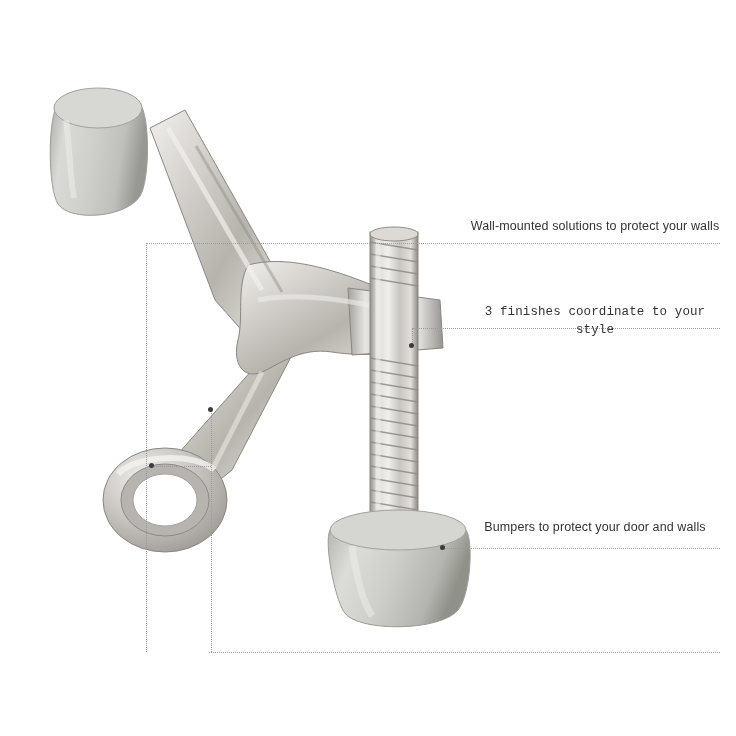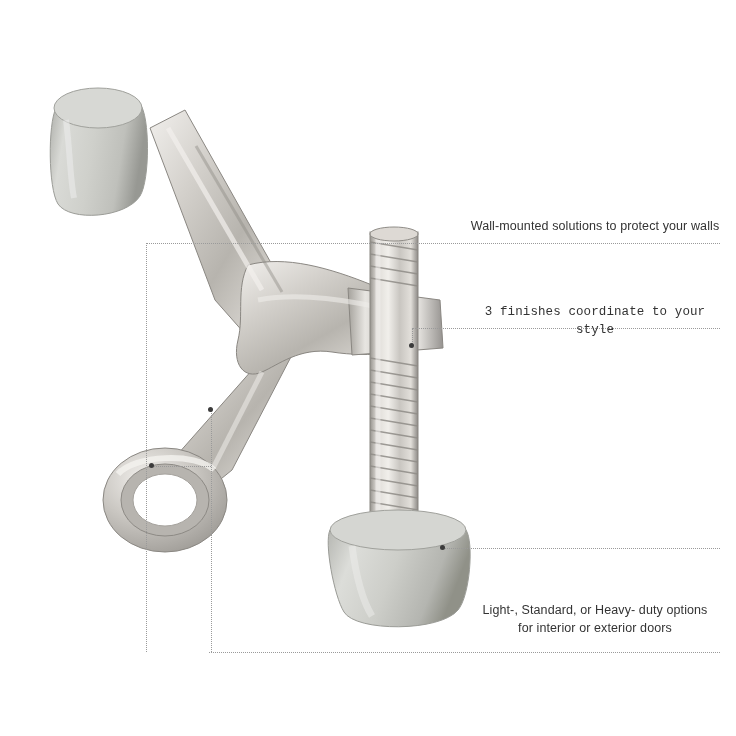--- a/index.html
+++ b/index.html
@@ -177,17 +177,16 @@
 
   <div class="dot" style="left:409px; top:343px;"></div>
   <div class="dot" style="left:208px; top:407px;"></div>
   <div class="dot" style="left:149px; top:463px;"></div>
   <div class="dot" style="left:440px; top:545px;"></div>
 
   <div class="callout-text" style="left:470px; top:217px; width:250px;">Wall-mounted solutions to protect your walls</div>
 
   <div class="callout-text" style="left:470px; top:303px; width:250px;font-family:Liberation Mono, monospace;">3 finishes coordinate to your style</div>
 
+  <div class="callout-text" style="left:470px; top:518px; width:250px;">Bumpers to protect your door and walls</div>
 
-  <div class="callout-text" style="left:470px; top:601px; width:250px;">Light-, Standard, or Heavy- duty options
-for interior or exterior doors</div>
 
 </div>
 
 </body></html>

